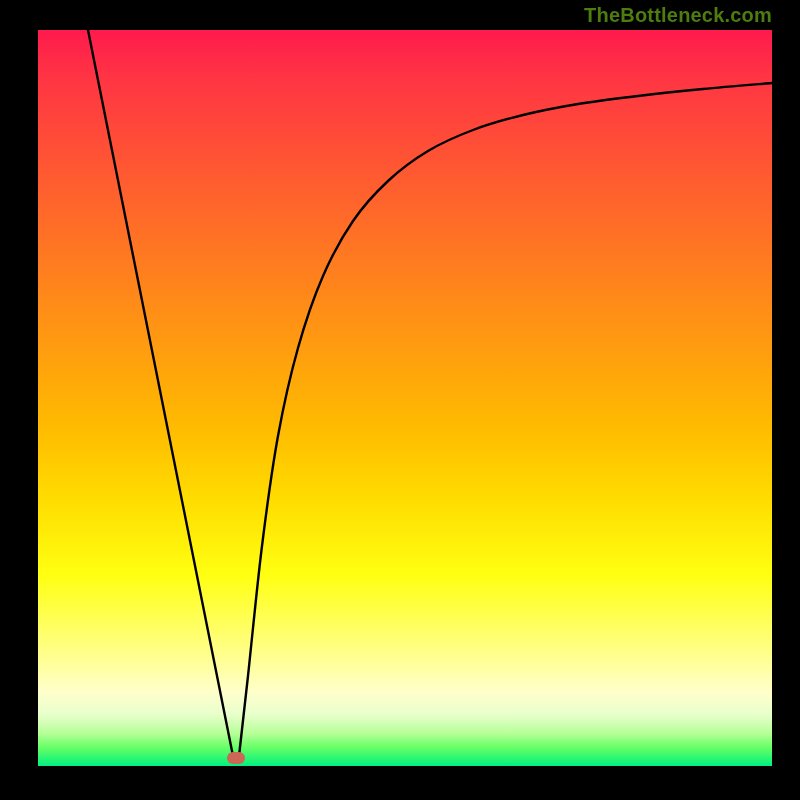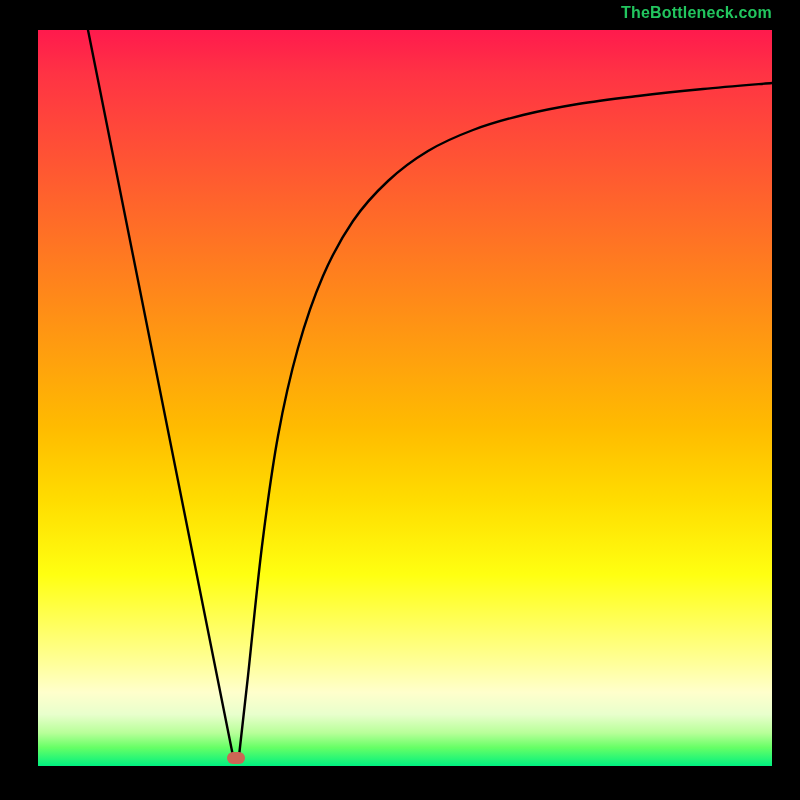--- a/index.html
+++ b/index.html
@@ -13,22 +13,22 @@
   }
   .container {
     position: relative;
     width: 800px;
     height: 800px;
   }
   .attribution {
     position: absolute;
     top: 4px;
     right: 28px;
-    color: #22c55e;
-    font-size: 16px;
+    color: #4d7c0f;
+    font-size: 20px;
     font-weight: bold;
     letter-spacing: 0.2px;
   }
   .plot-area {
     position: absolute;
     left: 38px;
     top: 30px;
     width: 734px;
     height: 736px;
     background: linear-gradient(to bottom,

